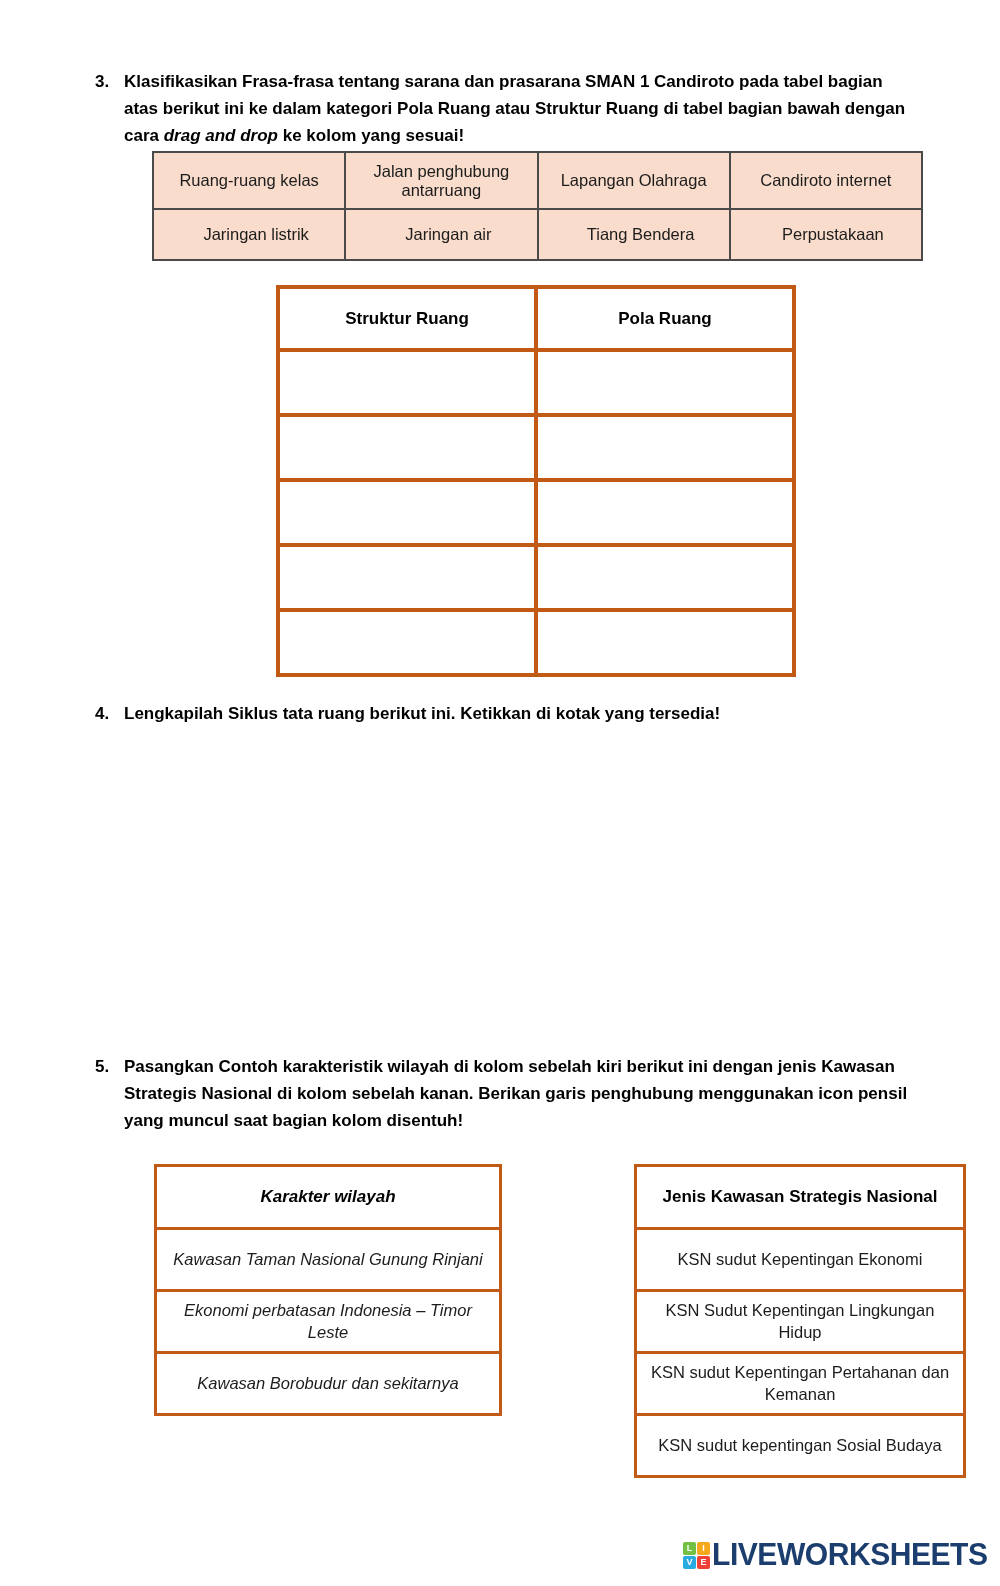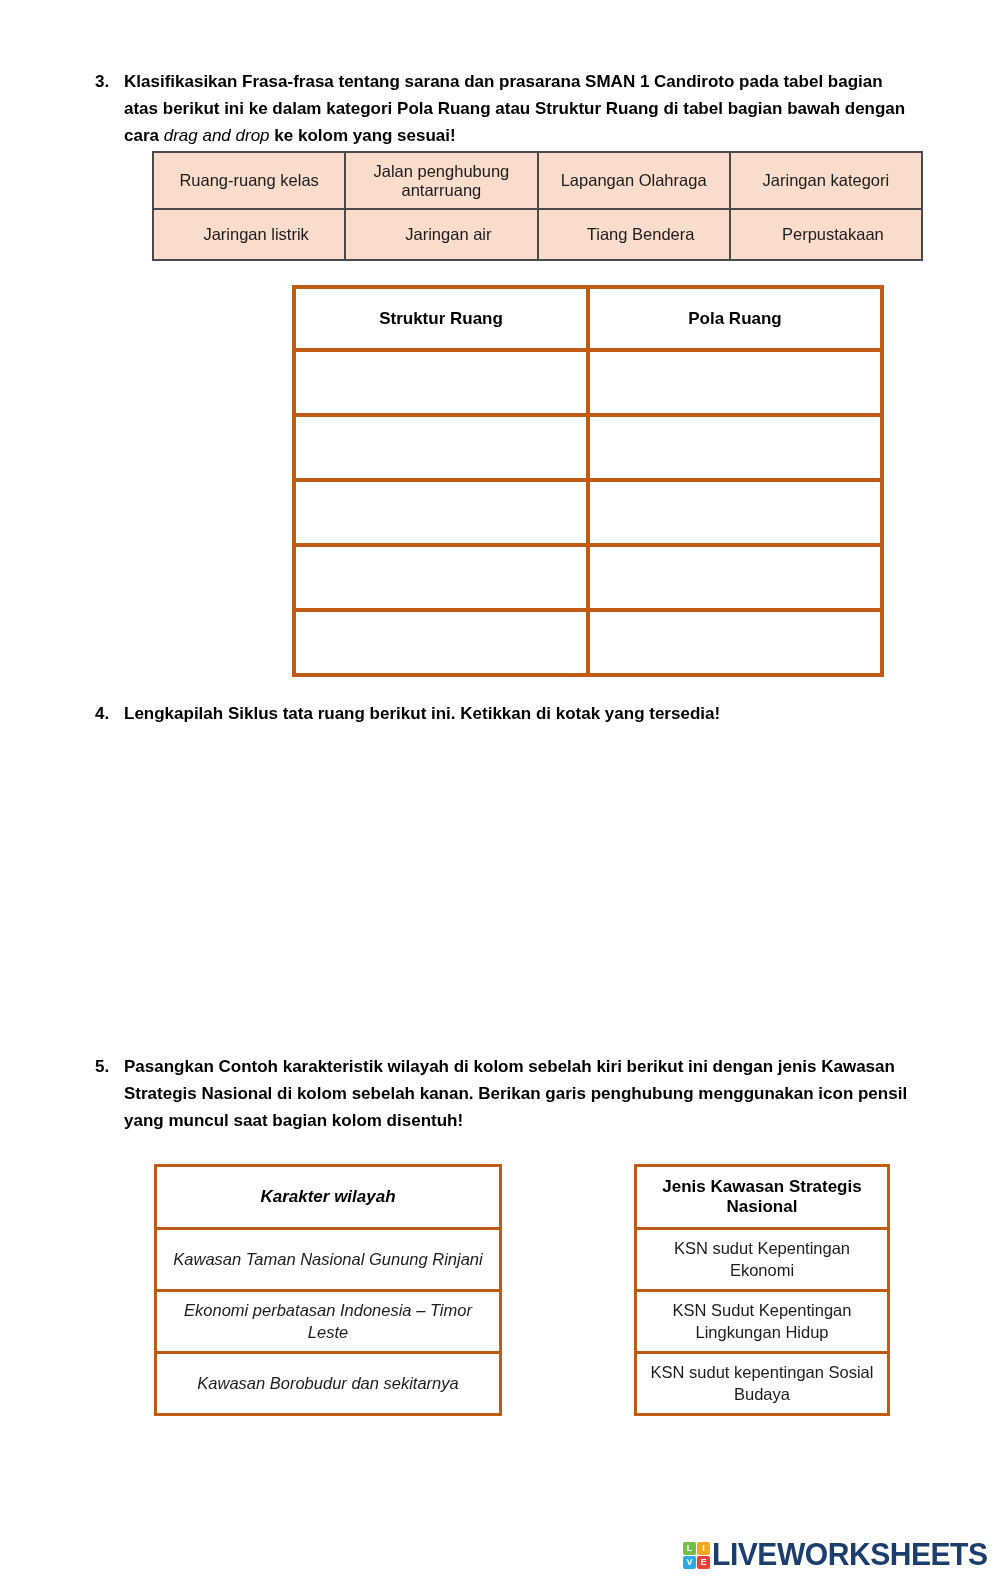--- a/index.html
+++ b/index.html
@@ -4,41 +4,41 @@
 <style>
   html,body{margin:0;padding:0;background:#fff;}
   .page{
     position:relative;width:1000px;height:1586px;background:#ffffff;
     font-family:"Liberation Sans","DejaVu Sans",sans-serif;color:#111;overflow:hidden;
   }
   
   .q{position:absolute;display:flex;font-weight:bold;font-size:17px;line-height:27px;color:#000;}
   .qnum{flex:0 0 29px;}
   .qtext{flex:1 1 auto;}
-  .qtext em{font-style:italic;font-weight:normal;}
+  .qtext em{font-style:italic;font-weight:bold;}
   
   table{border-collapse:collapse;margin-left:28px;}
   .drag-table{position:absolute;left:124px;top:151px;width:771px;table-layout:fixed;}
   .drag-table td{
     border:2px solid #4a4a4a;background:#F9DCCB;text-align:center;vertical-align:middle;
     font-size:16.5px;color:#1c1c1c;padding:2px 10px;
   }
   .drag-table tr:nth-child(1) td{height:51px;}
   .drag-table tr:nth-child(2) td{height:45px;padding-left:24px;}
   
-  .classify-table{position:absolute;left:264px;top:285px;width:592px;table-layout:fixed;}
+  .classify-table{position:absolute;left:248px;top:285px;width:520px;table-layout:fixed;}
   .classify-table th,.classify-table td{border:4px solid #C05A14;background:#fff;}
   .classify-table th{height:57px;font-size:17px;font-weight:bold;color:#000;text-align:center;vertical-align:middle;}
   .classify-table td{height:59px;}
   
   .cycle{position:absolute;left:140px;top:750px;}
   
   .match-table{position:absolute;table-layout:fixed;}
   .match-left{left:126px;top:1164px;width:348px;font-style:italic;}
-  .match-right{left:606px;top:1164px;width:256px;}
+  .match-right{left:606px;top:1164px;width:332px;}
   .match-table th,.match-table td{
     border:3px solid #C05A14;background:#fff;text-align:center;vertical-align:middle;
     padding:3px 8px;
   }
   .match-table th{height:54px;font-size:17px;font-weight:bold;color:#000;}
   .match-table td{height:53px;font-size:16.5px;color:#1c1c1c;line-height:1.32;}
   
   .brand{position:absolute;left:683px;top:1537px;display:flex;align-items:center;gap:2px;cursor:pointer;}
   .brand-icon{display:grid;grid-template-columns:13px 13px;grid-template-rows:13px 13px;gap:1px;}
   .tile{
@@ -63,21 +63,21 @@
     <div class="qnum">3.</div>
     <div class="qtext"><span>Klasifikasikan Frasa-frasa tentang sarana dan prasarana SMAN 1 Candiroto pada tabel bagian atas berikut ini ke dalam kategori Pola Ruang atau Struktur Ruang di tabel bagian bawah dengan cara </span><em>drag and drop</em><span> ke kolom yang sesuai!</span></div>
   </div>
 
   <table class="drag-table">
     <tbody>
         <tr>
       <td>Ruang-ruang kelas</td>
       <td>Jalan penghubung antarruang</td>
       <td>Lapangan Olahraga</td>
-      <td>Jaringan kategori</td>
+      <td>Candiroto internet</td>
     </tr>
     <tr>
       <td>Jaringan listrik</td>
       <td>Jaringan air</td>
       <td>Tiang Bendera</td>
       <td>Perpustakaan</td>
     </tr>
   </tbody>
     </table>
 
@@ -146,20 +146,23 @@
         <tr>
       <th>Jenis Kawasan Strategis Nasional</th>
     </tr>
     <tr>
       <td>KSN sudut Kepentingan Ekonomi</td>
     </tr>
     <tr>
       <td>KSN Sudut Kepentingan Lingkungan Hidup</td>
     </tr>
     <tr>
+      <td>KSN sudut Kepentingan Pertahanan dan Kemanan</td>
+    </tr>
+    <tr>
       <td>KSN sudut kepentingan Sosial Budaya</td>
     </tr>
   </tbody>
     </table>
 
   <div class="brand">
     <div class="brand-icon">
       <span class="tile tile-l">L</span>
       <span class="tile tile-i">I</span>
       <span class="tile tile-v">V</span>

